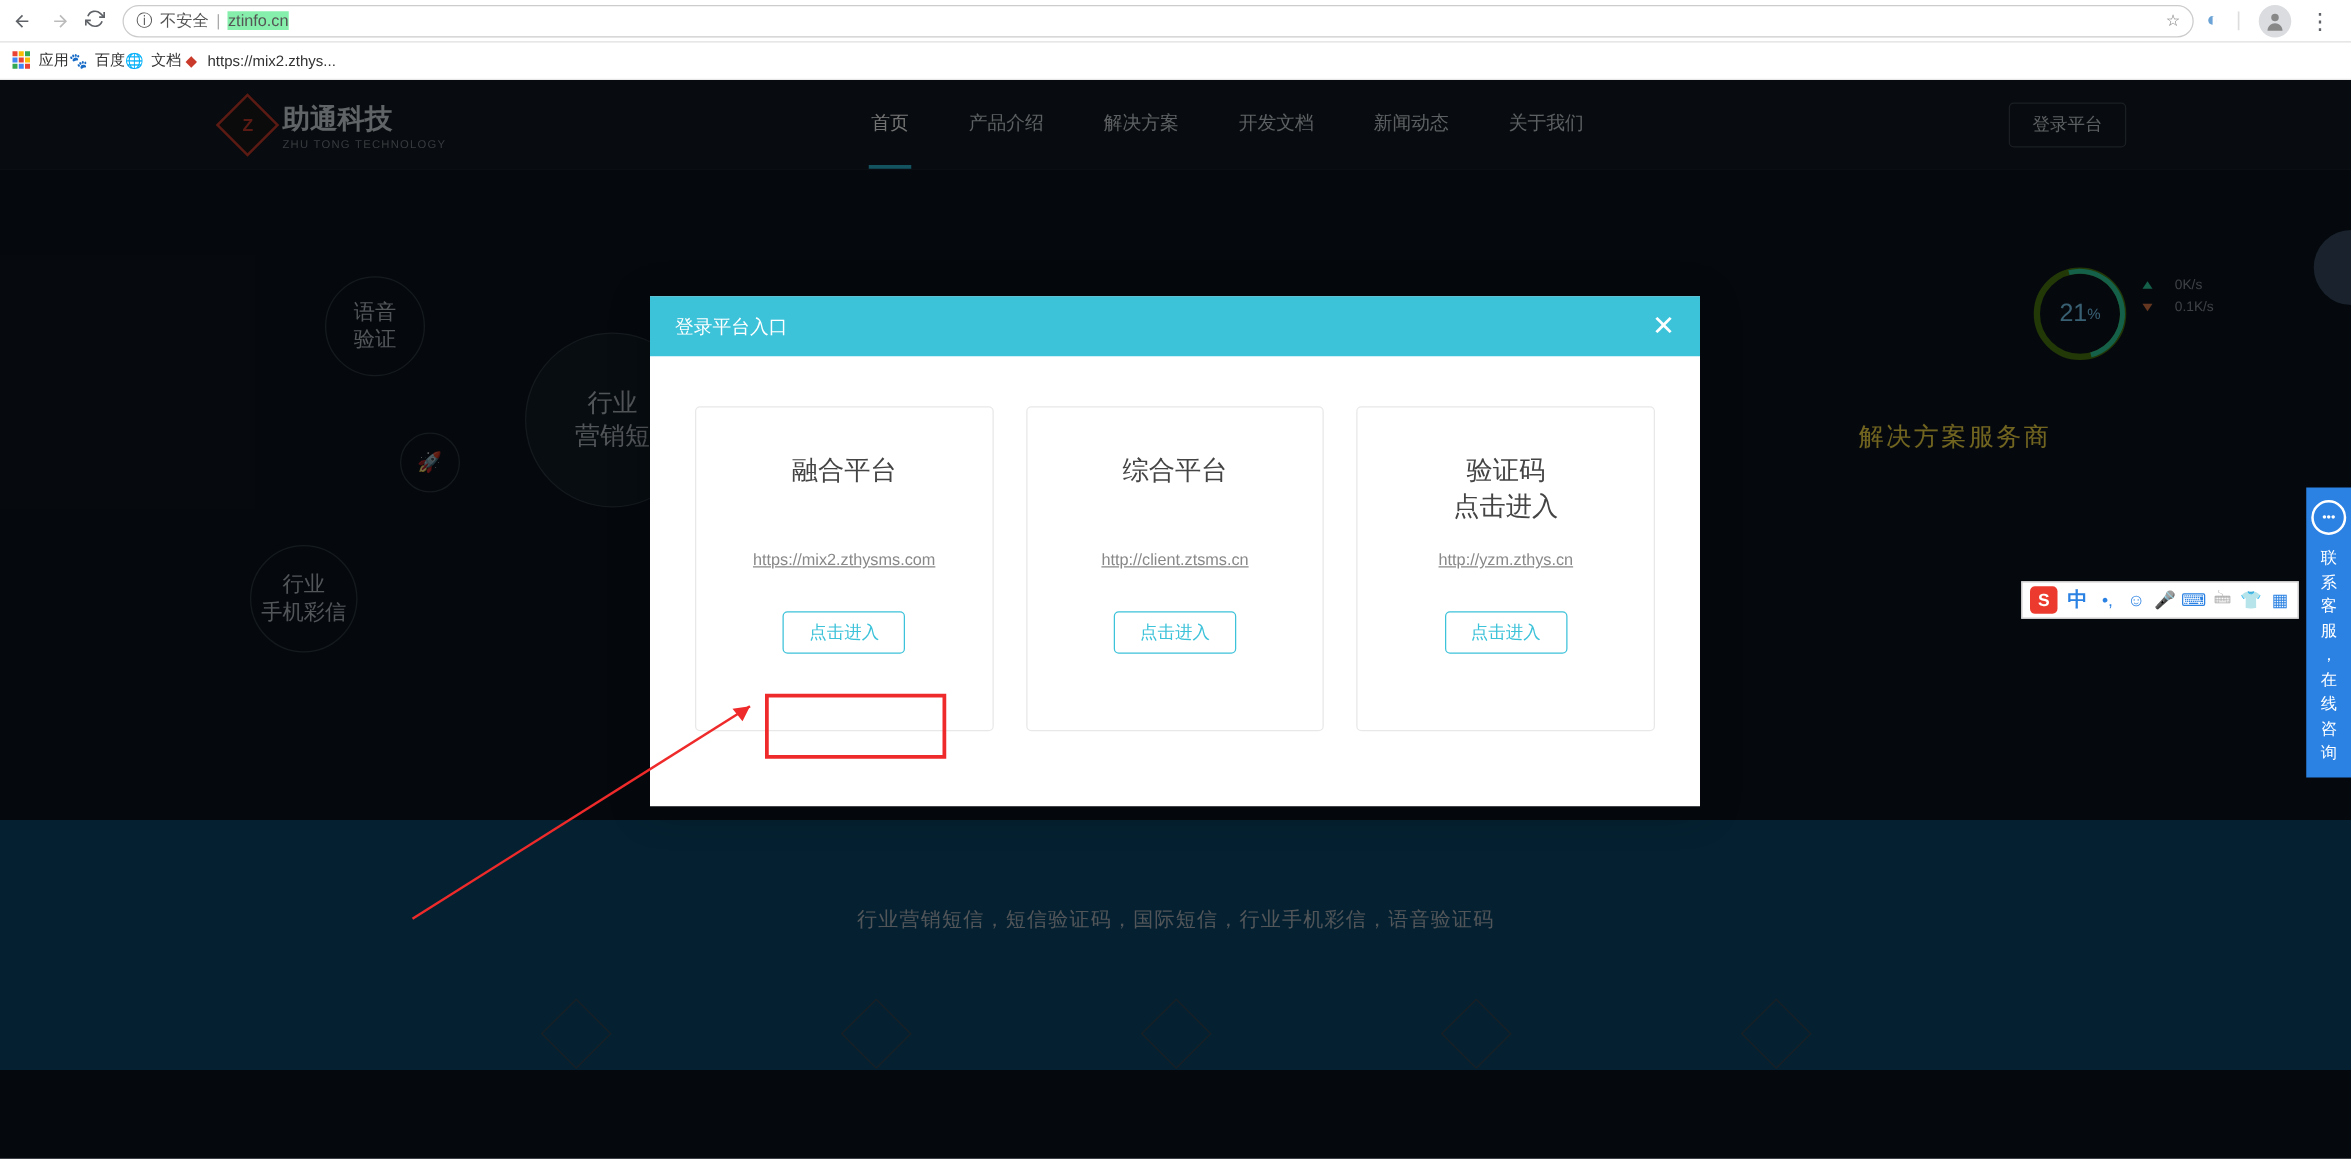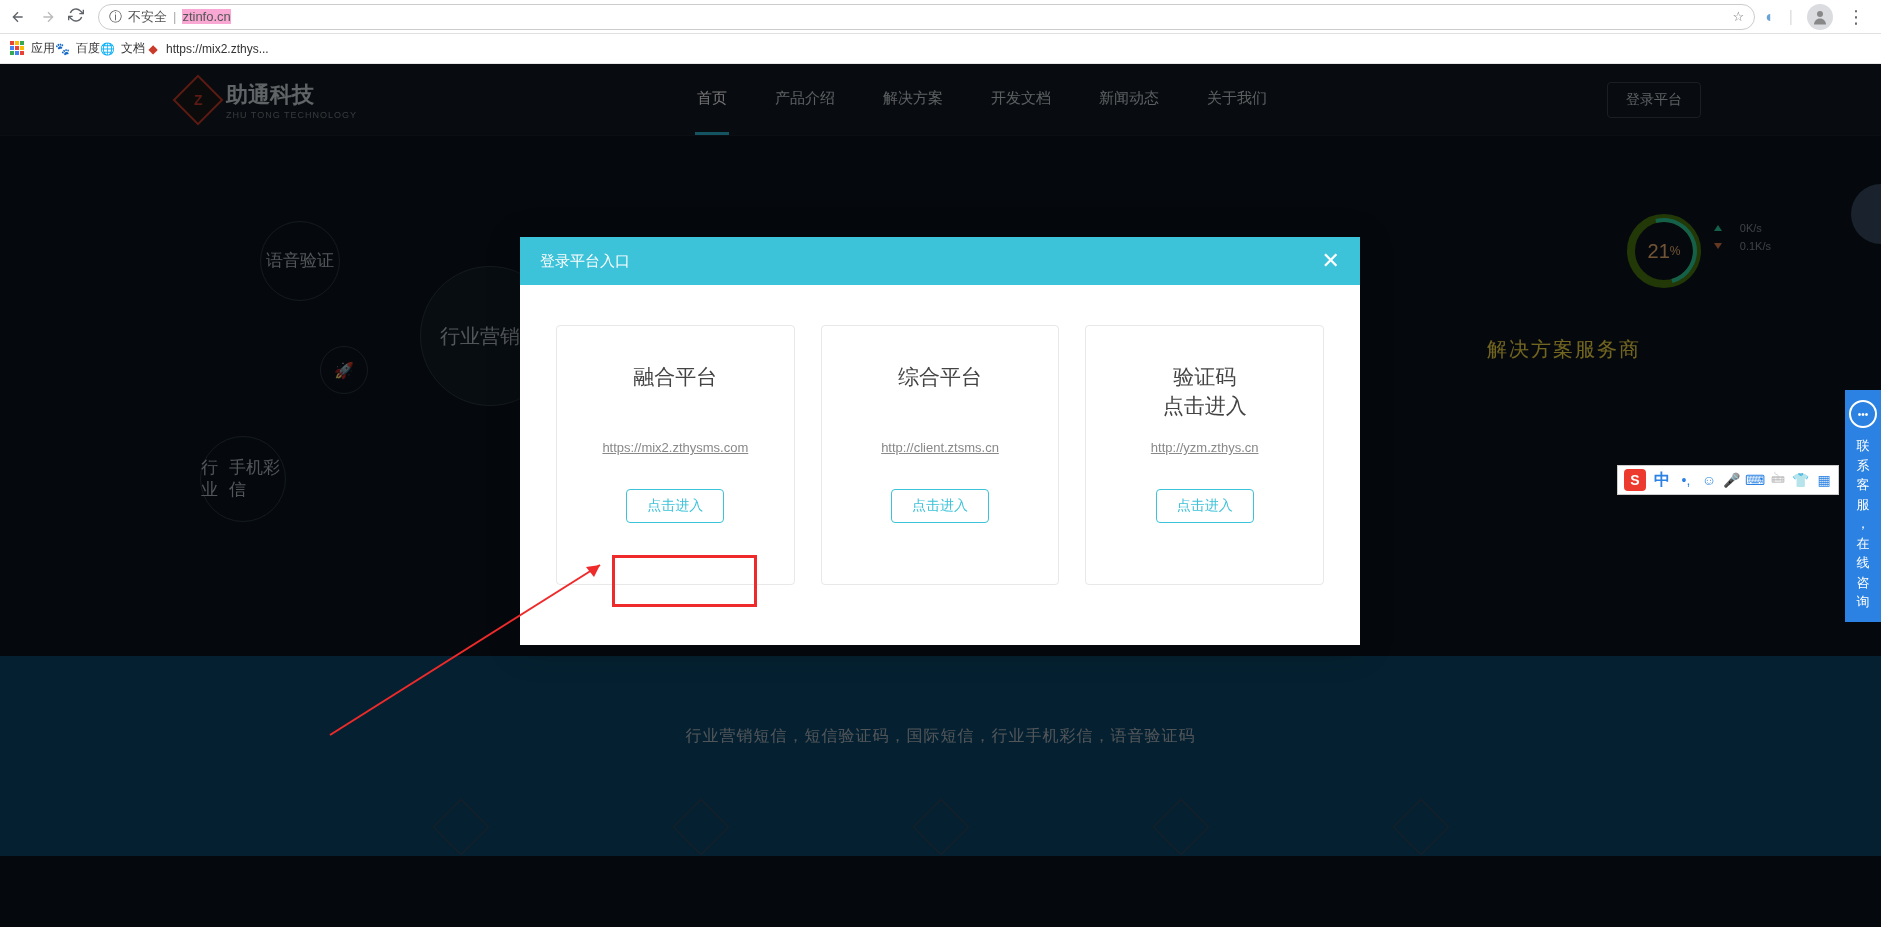--- a/index.html
+++ b/index.html
@@ -4,21 +4,21 @@
 <style>
 * { margin: 0; padding: 0; box-sizing: border-box; font-family: "Microsoft YaHei", Arial, sans-serif; }
 body { width: 1881px; height: 927px; background: #fff; position: relative; overflow: hidden; }
 
 
 .browser-bar { height: 34px; display: flex; align-items: center; padding: 0 8px; border-bottom: 1px solid #e0e0e0; gap: 10px; }
 .nav-arrow { width: 20px; height: 20px; display: flex; align-items: center; justify-content: center; color: #5f6368; }
 .nav-arrow.disabled { color: #bbb; }
 .reload { width: 20px; height: 20px; color: #5f6368; }
 .url-bar { flex: 1; height: 26px; border: 1px solid #ccc; border-radius: 13px; display: flex; align-items: center; padding: 0 10px; font-size: 13px; color: #555; gap: 6px; }
-.url-bar .sel { background: #f9a8d4; }
+.url-bar .sel { background: #86efac; }
 .star-icon { color: #777; }
 .browser-right { display: flex; align-items: center; gap: 14px; padding-right: 8px; color: #5f6368; }
 .avatar-circle { width: 26px; height: 26px; border-radius: 50%; background: #dadce0; display: flex; align-items: center; justify-content: center; }
 .dots-icon { font-size: 18px; }
 
 .bookmarks-bar { height: 30px; display: flex; align-items: center; padding: 0 10px; font-size: 12px; color: #333; border-bottom: 1px solid #e8e8e8; }
 .bm { display: flex; align-items: center; gap: 5px; }
 .bm-ico { width: 16px; height: 16px; display: flex; align-items: center; justify-content: center; font-size: 12px; }
 .apps-ico { width: 16px; height: 16px; display: grid; grid-template-columns: repeat(3,4px); grid-template-rows: repeat(3,4px); gap: 1px; }
 .apps-ico span:nth-child(1){background:#ea4335;} .apps-ico span:nth-child(2){background:#fbbc04;} .apps-ico span:nth-child(3){background:#34a853;}
@@ -34,27 +34,27 @@
 .logo-badge-inner { transform: rotate(-45deg); color: #ca3a2a; font-weight: bold; font-size: 14px; }
 .logo-text { color: #d8dde2; font-size: 22px; font-weight: bold; }
 .logo-sub { color: #7a828a; font-size: 9px; letter-spacing: 1px; }
 .nav { display: flex; gap: 44px; }
 .nav-item { color: #cfd4d9; font-size: 15px; padding: 24px 2px; }
 .nav-item.active { border-bottom: 3px solid #2dbbd8; color: #fff; }
 .login-btn { border: 1px solid #3a4550; border-radius: 4px; padding: 8px 18px; color: #cfd4d9; font-size: 14px; }
 
 .hero { position: relative; height: 520px; z-index: 1; }
 .hero-text { position: absolute; right: 240px; top: 200px; color: #fde047; font-size: 20px; letter-spacing: 2px; }
-.bubble { position: absolute; border-radius: 50%; border: 1px solid #2e3a45; color: #b8bfc6; display: flex; flex-direction: row; align-items: center; justify-content: center; font-size: 17px; line-height: 1.3; }
+.bubble { position: absolute; border-radius: 50%; border: 1px solid #2e3a45; color: #b8bfc6; display: flex; flex-direction: column; align-items: center; justify-content: center; font-size: 17px; line-height: 1.3; }
 .b1 { width: 80px; height: 80px; left: 260px; top: 85px; }
 .b2 { width: 140px; height: 140px; left: 420px; top: 130px; font-size: 20px; background: rgba(20,35,45,0.5); }
 .b3 { width: 86px; height: 86px; left: 200px; top: 300px; }
 .rocket { position: absolute; left: 320px; top: 210px; width: 48px; height: 48px; border-radius: 50%; border: 1px solid #2e3a45; display: flex; align-items: center; justify-content: center; color: #8a929a; }
 
-.meter { position: absolute; right: 180px; top: 150px; width: 74px; height: 74px; border-radius: 50%; border: 8px solid #4d7c0f; display: flex; align-items: center; justify-content: center; color: #fdba74; font-size: 20px; z-index: 1; }
+.meter { position: absolute; right: 180px; top: 150px; width: 74px; height: 74px; border-radius: 50%; border: 5px solid #4d7c0f; display: flex; align-items: center; justify-content: center; color: #7dd3fc; font-size: 20px; z-index: 1; }
 .meter-ring { position: absolute; inset: -4px; border-radius: 50%; border: 4px solid transparent; border-top-color: #2dd4a0; border-right-color: #2dd4a0; transform: rotate(30deg); }
 .meter-stats { position: absolute; right: 110px; top: 158px; color: #8a929a; font-size: 11px; z-index: 1; }
 .meter-stats div { display: flex; align-items: center; gap: 18px; margin-bottom: 6px; }
 .tri-up { width: 0; height: 0; border-left: 4px solid transparent; border-right: 4px solid transparent; border-bottom: 6px solid #2dd4a0; }
 .tri-dn { width: 0; height: 0; border-left: 4px solid transparent; border-right: 4px solid transparent; border-top: 6px solid #e07a4a; }
 
 .section2 { background: #0c4a6e; height: 200px; padding-top: 70px; text-align: center; position: relative; z-index: 1; }
 .section2-text { color: #b8bfc6; font-size: 16px; letter-spacing: 1px; }
 .diamond-row { display: flex; justify-content: center; gap: 200px; margin-top: 60px; }
 .diamond { width: 40px; height: 40px; border: 1px solid #3a4550; transform: rotate(45deg); }

